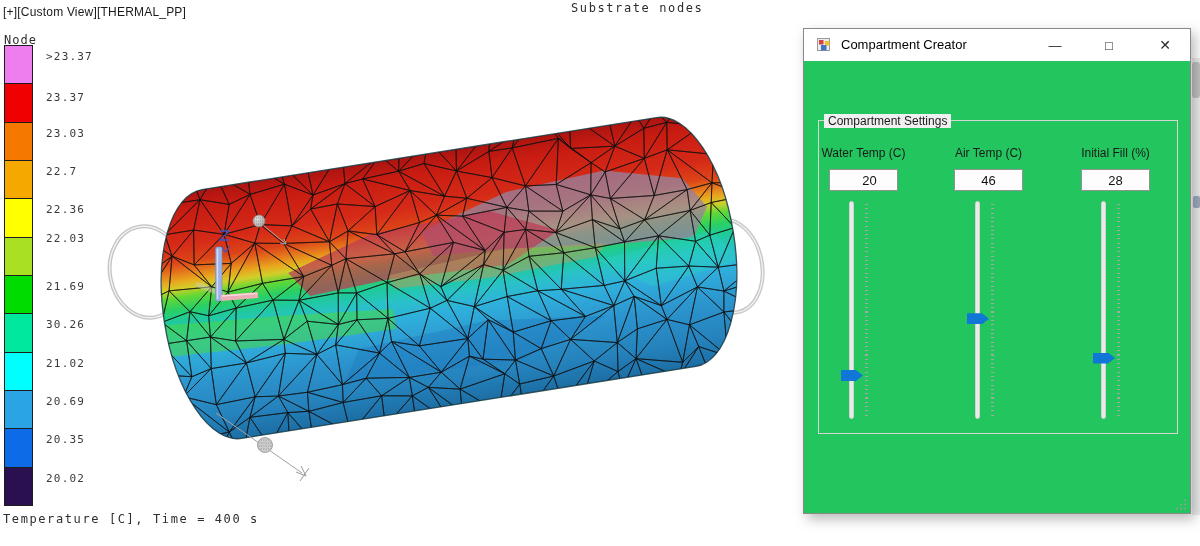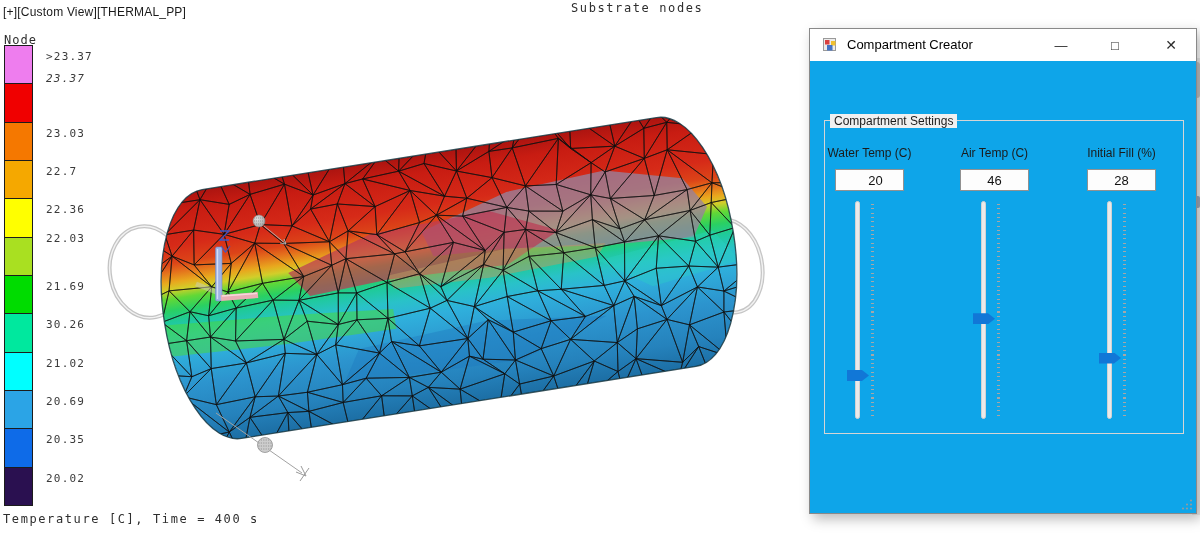--- a/index.html
+++ b/index.html
@@ -18,22 +18,22 @@
   .legend-label{position:absolute;left:42px;font-size:11px;letter-spacing:1.2px;color:#3a3a3a;white-space:nowrap;font-family:"DejaVu Sans Mono",monospace;}
   .footer-caption{position:absolute;left:3px;top:512px;font-size:12px;letter-spacing:1.6px;color:#2e2e2e;}
   #scene{position:absolute;left:90px;top:80px;}
 
   
   .bg-strip{position:absolute;left:1192px;top:58px;width:8px;height:457px;background:#ececec;}
   .bg-blob1{position:absolute;left:1192px;top:62px;width:8px;height:36px;background:#c2c2c2;border-radius:3px;}
   .bg-blob2{position:absolute;left:1193px;top:196px;width:7px;height:12px;background:#9fabbe;border-radius:2px;}
 
   
-  .dialog{position:absolute;left:803px;top:28px;width:388px;height:486px;background:#0ea5e9;
-    border:1px solid #898989;box-sizing:border-box;box-shadow:4px 5px 12px rgba(0,0,0,.28);margin-left:6px;}
+  .dialog{position:absolute;left:803px;top:28px;width:388px;height:486px;background:#22c55e;
+    border:1px solid #898989;box-sizing:border-box;box-shadow:4px 5px 12px rgba(0,0,0,.28);}
   .titlebar{position:absolute;left:0;top:0;width:100%;height:32px;background:#ffffff;}
   .title-icon{position:absolute;left:12px;top:8px;width:16px;height:16px;}
   .title-text{position:absolute;left:37px;top:8px;font-size:13px;color:#000;}
   .win-btn{position:absolute;top:0;width:44px;height:32px;display:flex;align-items:center;justify-content:center;color:#2b2b2b;}
   .btn-min{left:229px;font-size:13px;}
   .btn-max{left:283px;font-size:13px;}
   .btn-close{left:339px;font-size:14px;}
 
   .open-btn{position:absolute;left:17px;top:47px;width:124px;height:26px;background:#e1e1e1;border:1px solid #adadad;
     box-sizing:border-box;display:flex;align-items:center;justify-content:center;font-size:12px;color:#1a1a1a;}
@@ -68,21 +68,21 @@
 </head>
 <body>
 
 <div class="view-title">[+][Custom View][THERMAL_PP]</div>
 <div class="annotation mono">Substrate nodes</div>
 <div class="legend-header mono">Node</div>
 <div id="legend">
     <div class="legend-block" style="top: 0px; height: 39.33px; background: rgb(238, 125, 238);"></div>
     <span class="legend-label" style="top: 5px;">&gt;23.37</span>
     <div class="legend-block" style="top: 38.33px; height: 39.33px; background: rgb(240, 0, 0);"></div>
-    <span class="legend-label" style="top: 27px; font-style: italic;">23.37</span>
+    <span class="legend-label" style="top: 46px;">23.37</span>
     <div class="legend-block" style="top: 76.66px; height: 39.33px; background: rgb(245, 120, 0);"></div>
     <span class="legend-label" style="top: 81.66px;">23.03</span>
     <div class="legend-block" style="top: 114.99px; height: 39.33px; background: rgb(245, 168, 0);"></div>
     <span class="legend-label" style="top: 119.99px;">22.7</span>
     <div class="legend-block" style="top: 153.32px; height: 39.33px; background: rgb(255, 255, 0);"></div>
     <span class="legend-label" style="top: 158.32px;">22.36</span>
     <div class="legend-block" style="top: 191.65px; height: 39.33px; background: rgb(169, 224, 33);"></div>
     <span class="legend-label" style="top: 187px;">22.03</span>
     <div class="legend-block" style="top: 229.98px; height: 39.33px; background: rgb(0, 220, 0);"></div>
     <span class="legend-label" style="top: 234.98px;">21.69</span>

